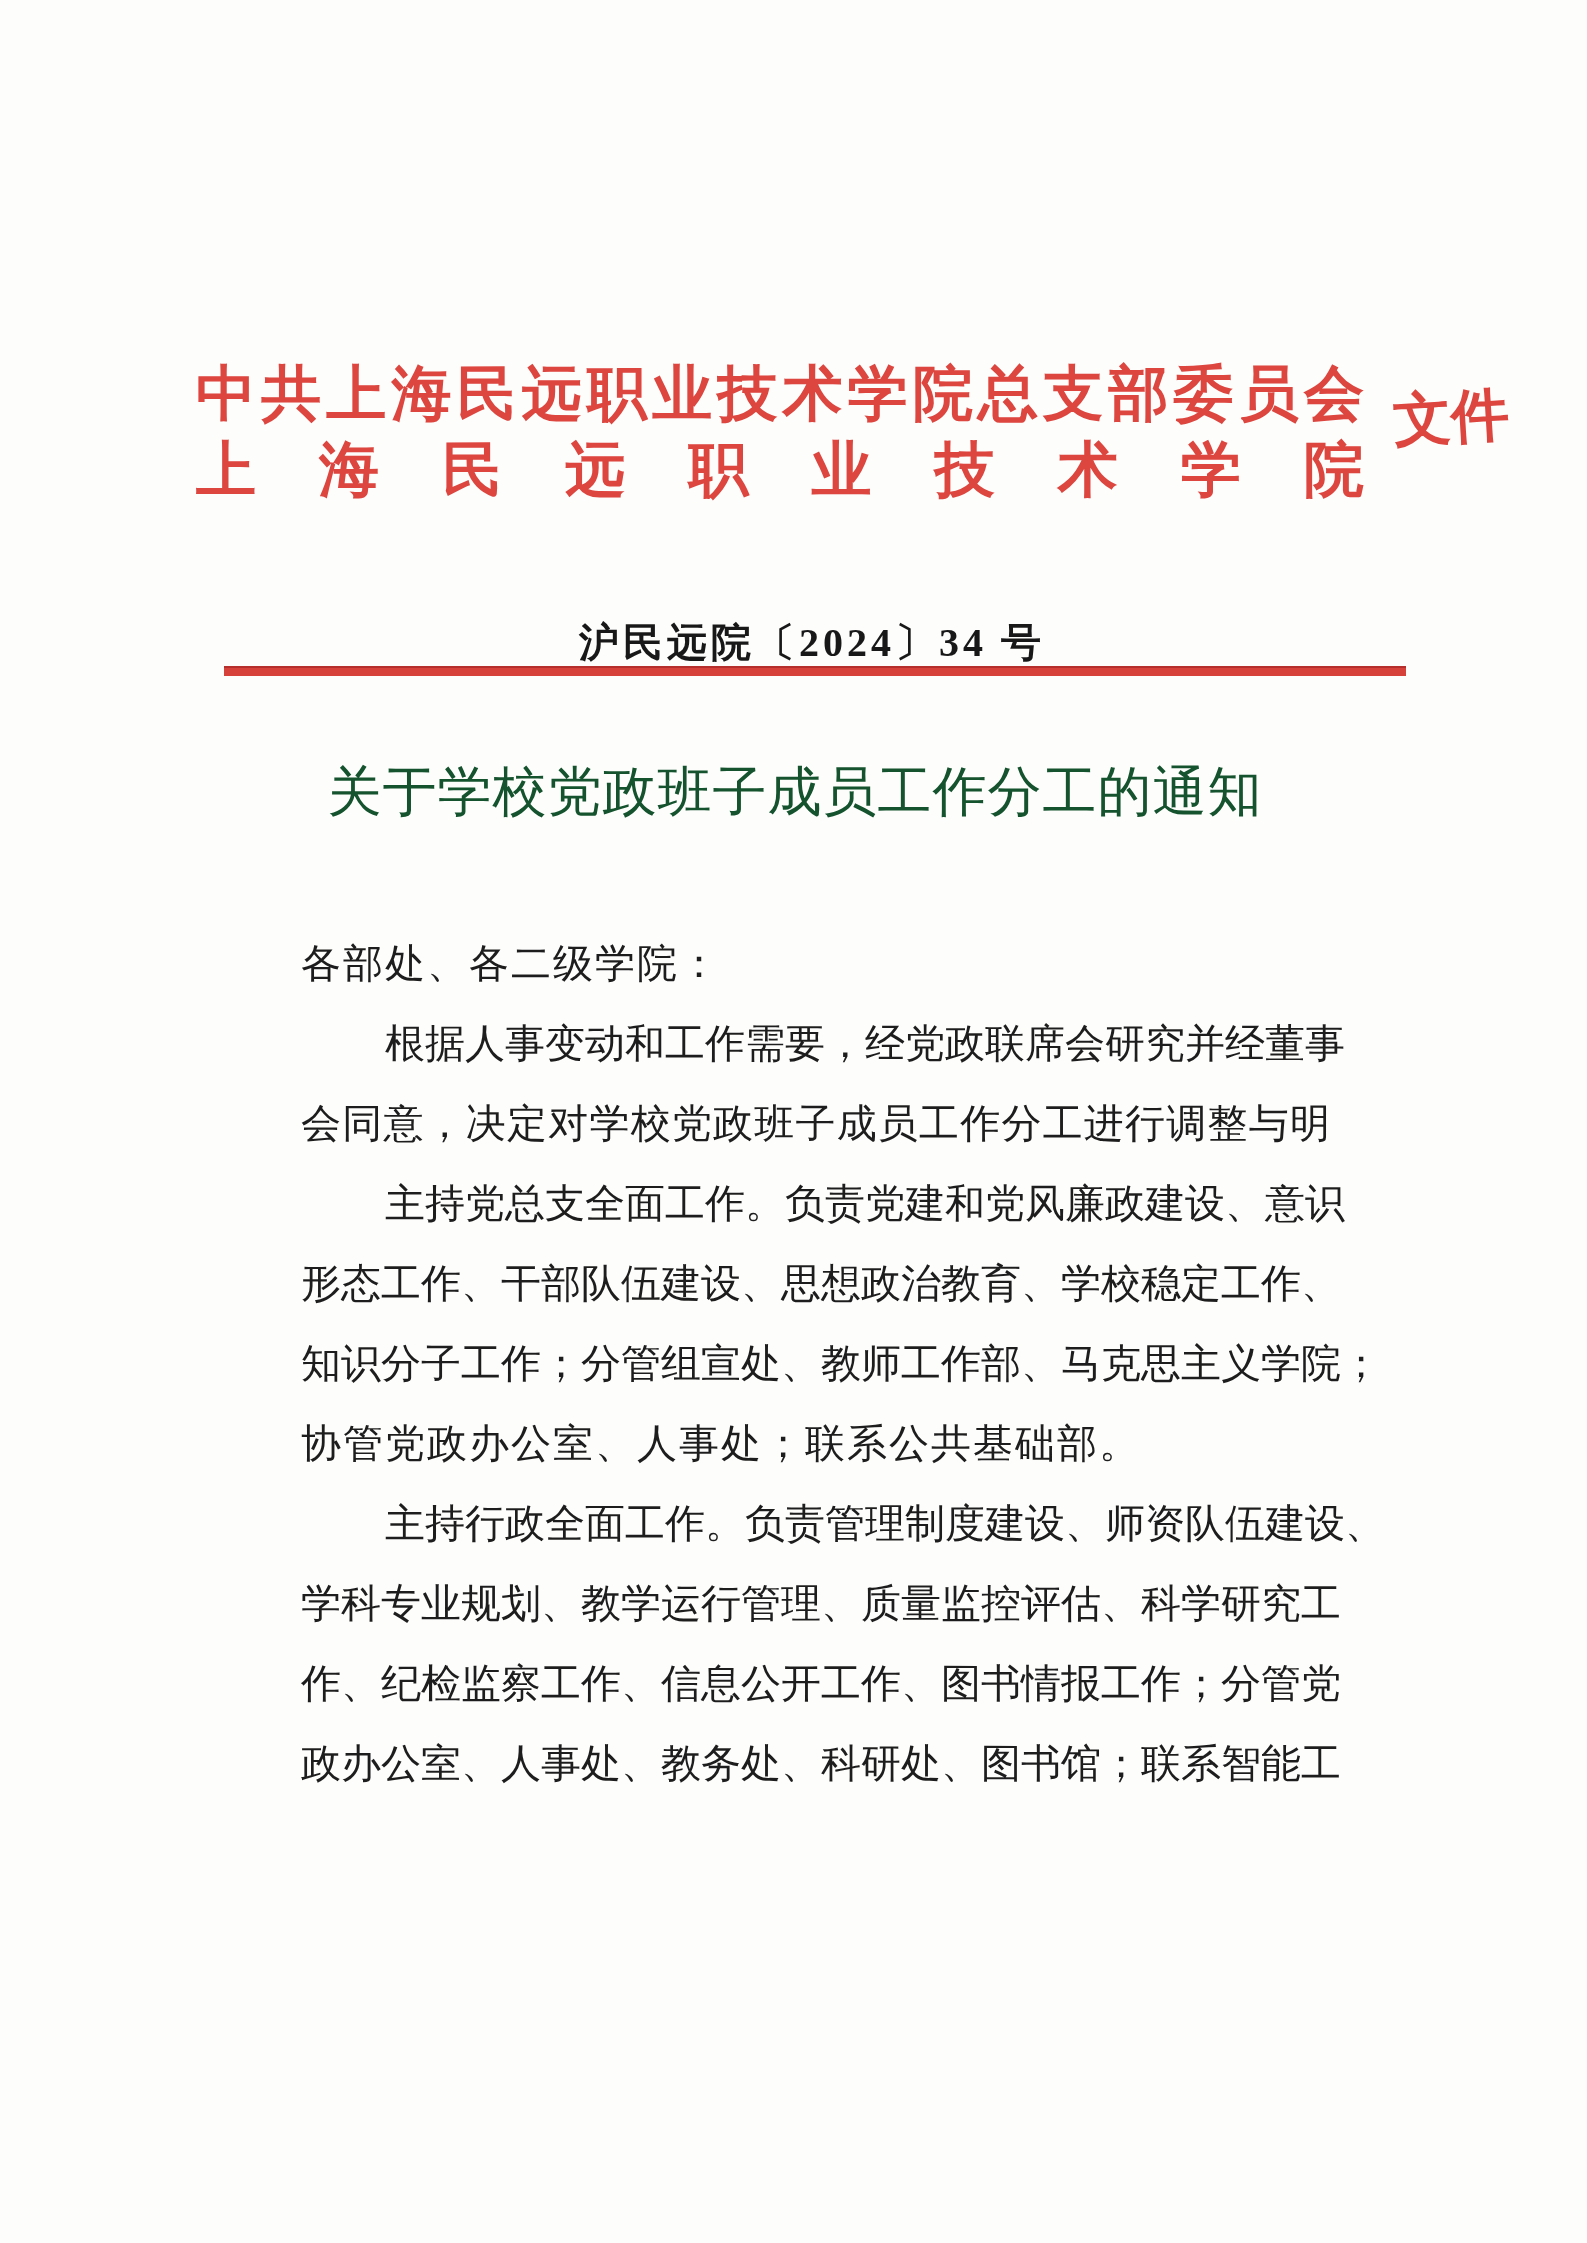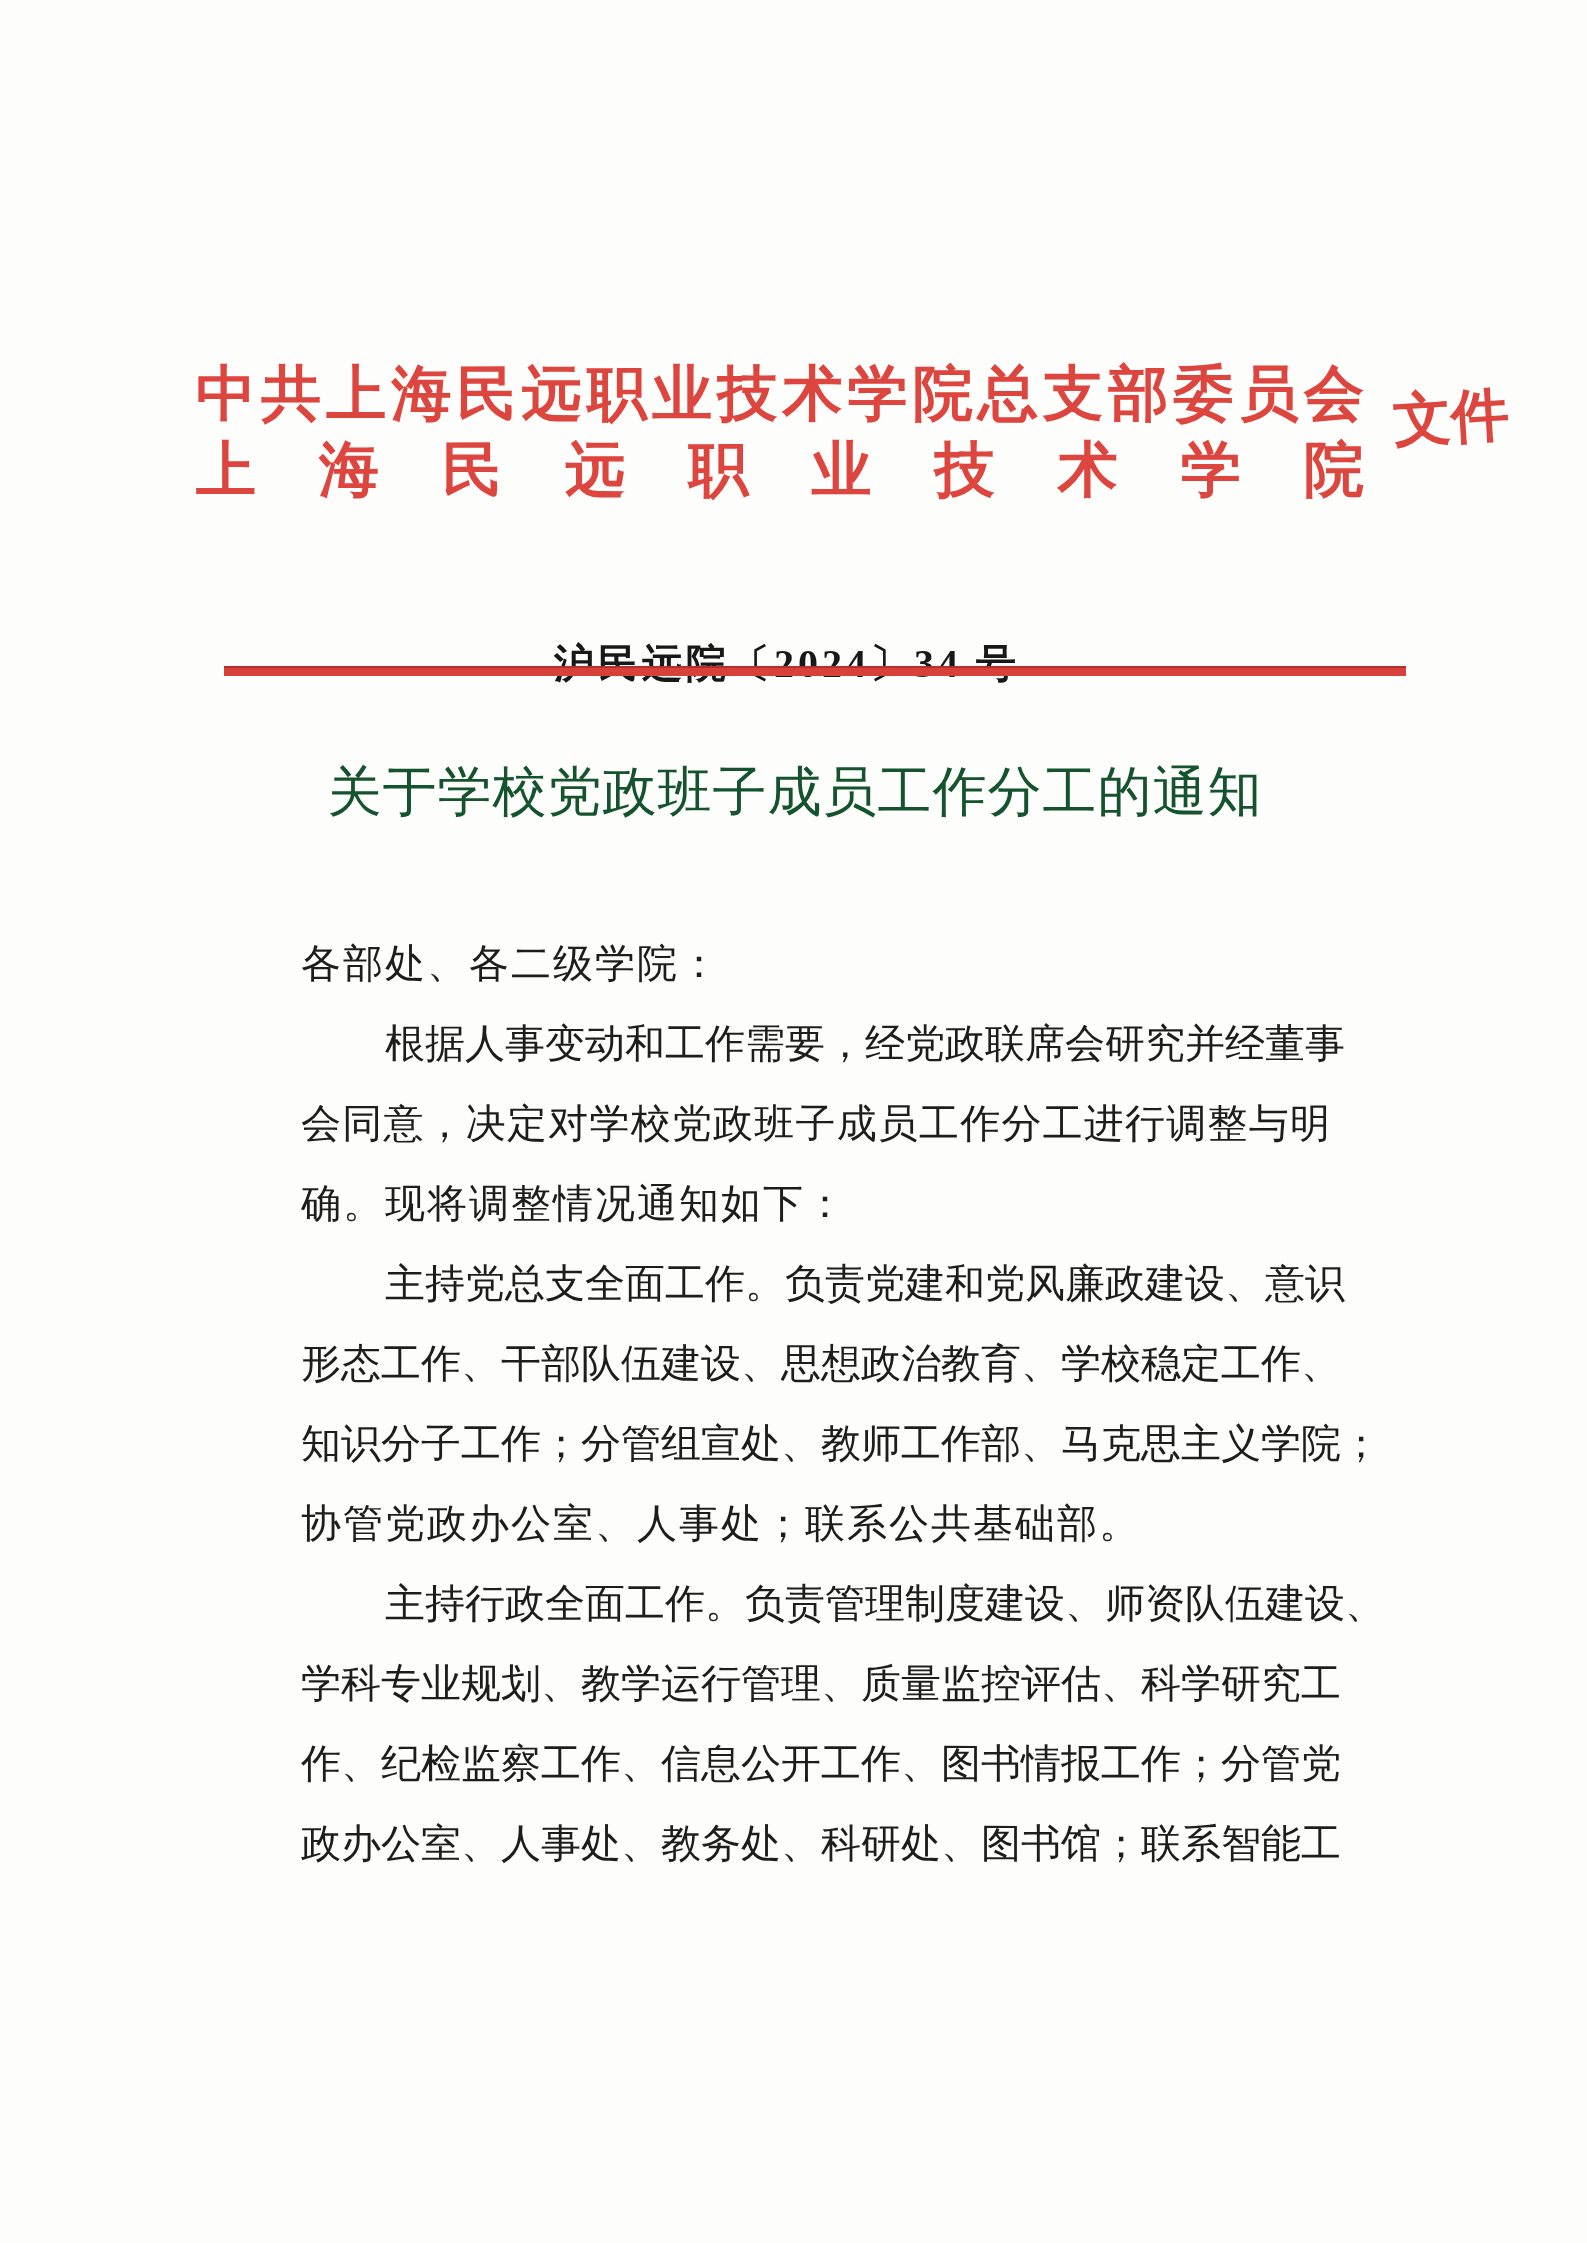--- a/index.html
+++ b/index.html
@@ -38,29 +38,28 @@
     color: #dd453f;
     font-size: 58px;
     margin-left: 30px;
     transform: rotate(-3.5deg) translateY(-14px);
     white-space: nowrap;
   }
 
   
   .doc-number {
     position: absolute;
-    left: 252px;
+    left: 277px;
     width: 1070px;
     top: 615px;
     text-align: center;
     font-size: 40px;
     font-weight: 600;
     letter-spacing: 4px;
     color: #181818;
-    margin-top: 21px;
   }
 
   
   .red-divider {
     position: absolute;
     left: 224px;
     top: 666px;
     width: 1182px;
     height: 8px;
     background: #d6413a;
@@ -201,21 +200,20 @@
         <span>作</span>
         <span>分</span>
         <span>工</span>
         <span>进</span>
         <span>行</span>
         <span>调</span>
         <span>整</span>
         <span>与</span>
         <span>明</span>
       </div>
-      <div class="body-line">确。现将调整情况通知如下：</div>
       <div class="body-line fill indent">
         <span>主</span>
         <span>持</span>
         <span>党</span>
         <span>总</span>
         <span>支</span>
         <span>全</span>
         <span>面</span>
         <span>工</span>
         <span>作</span>

